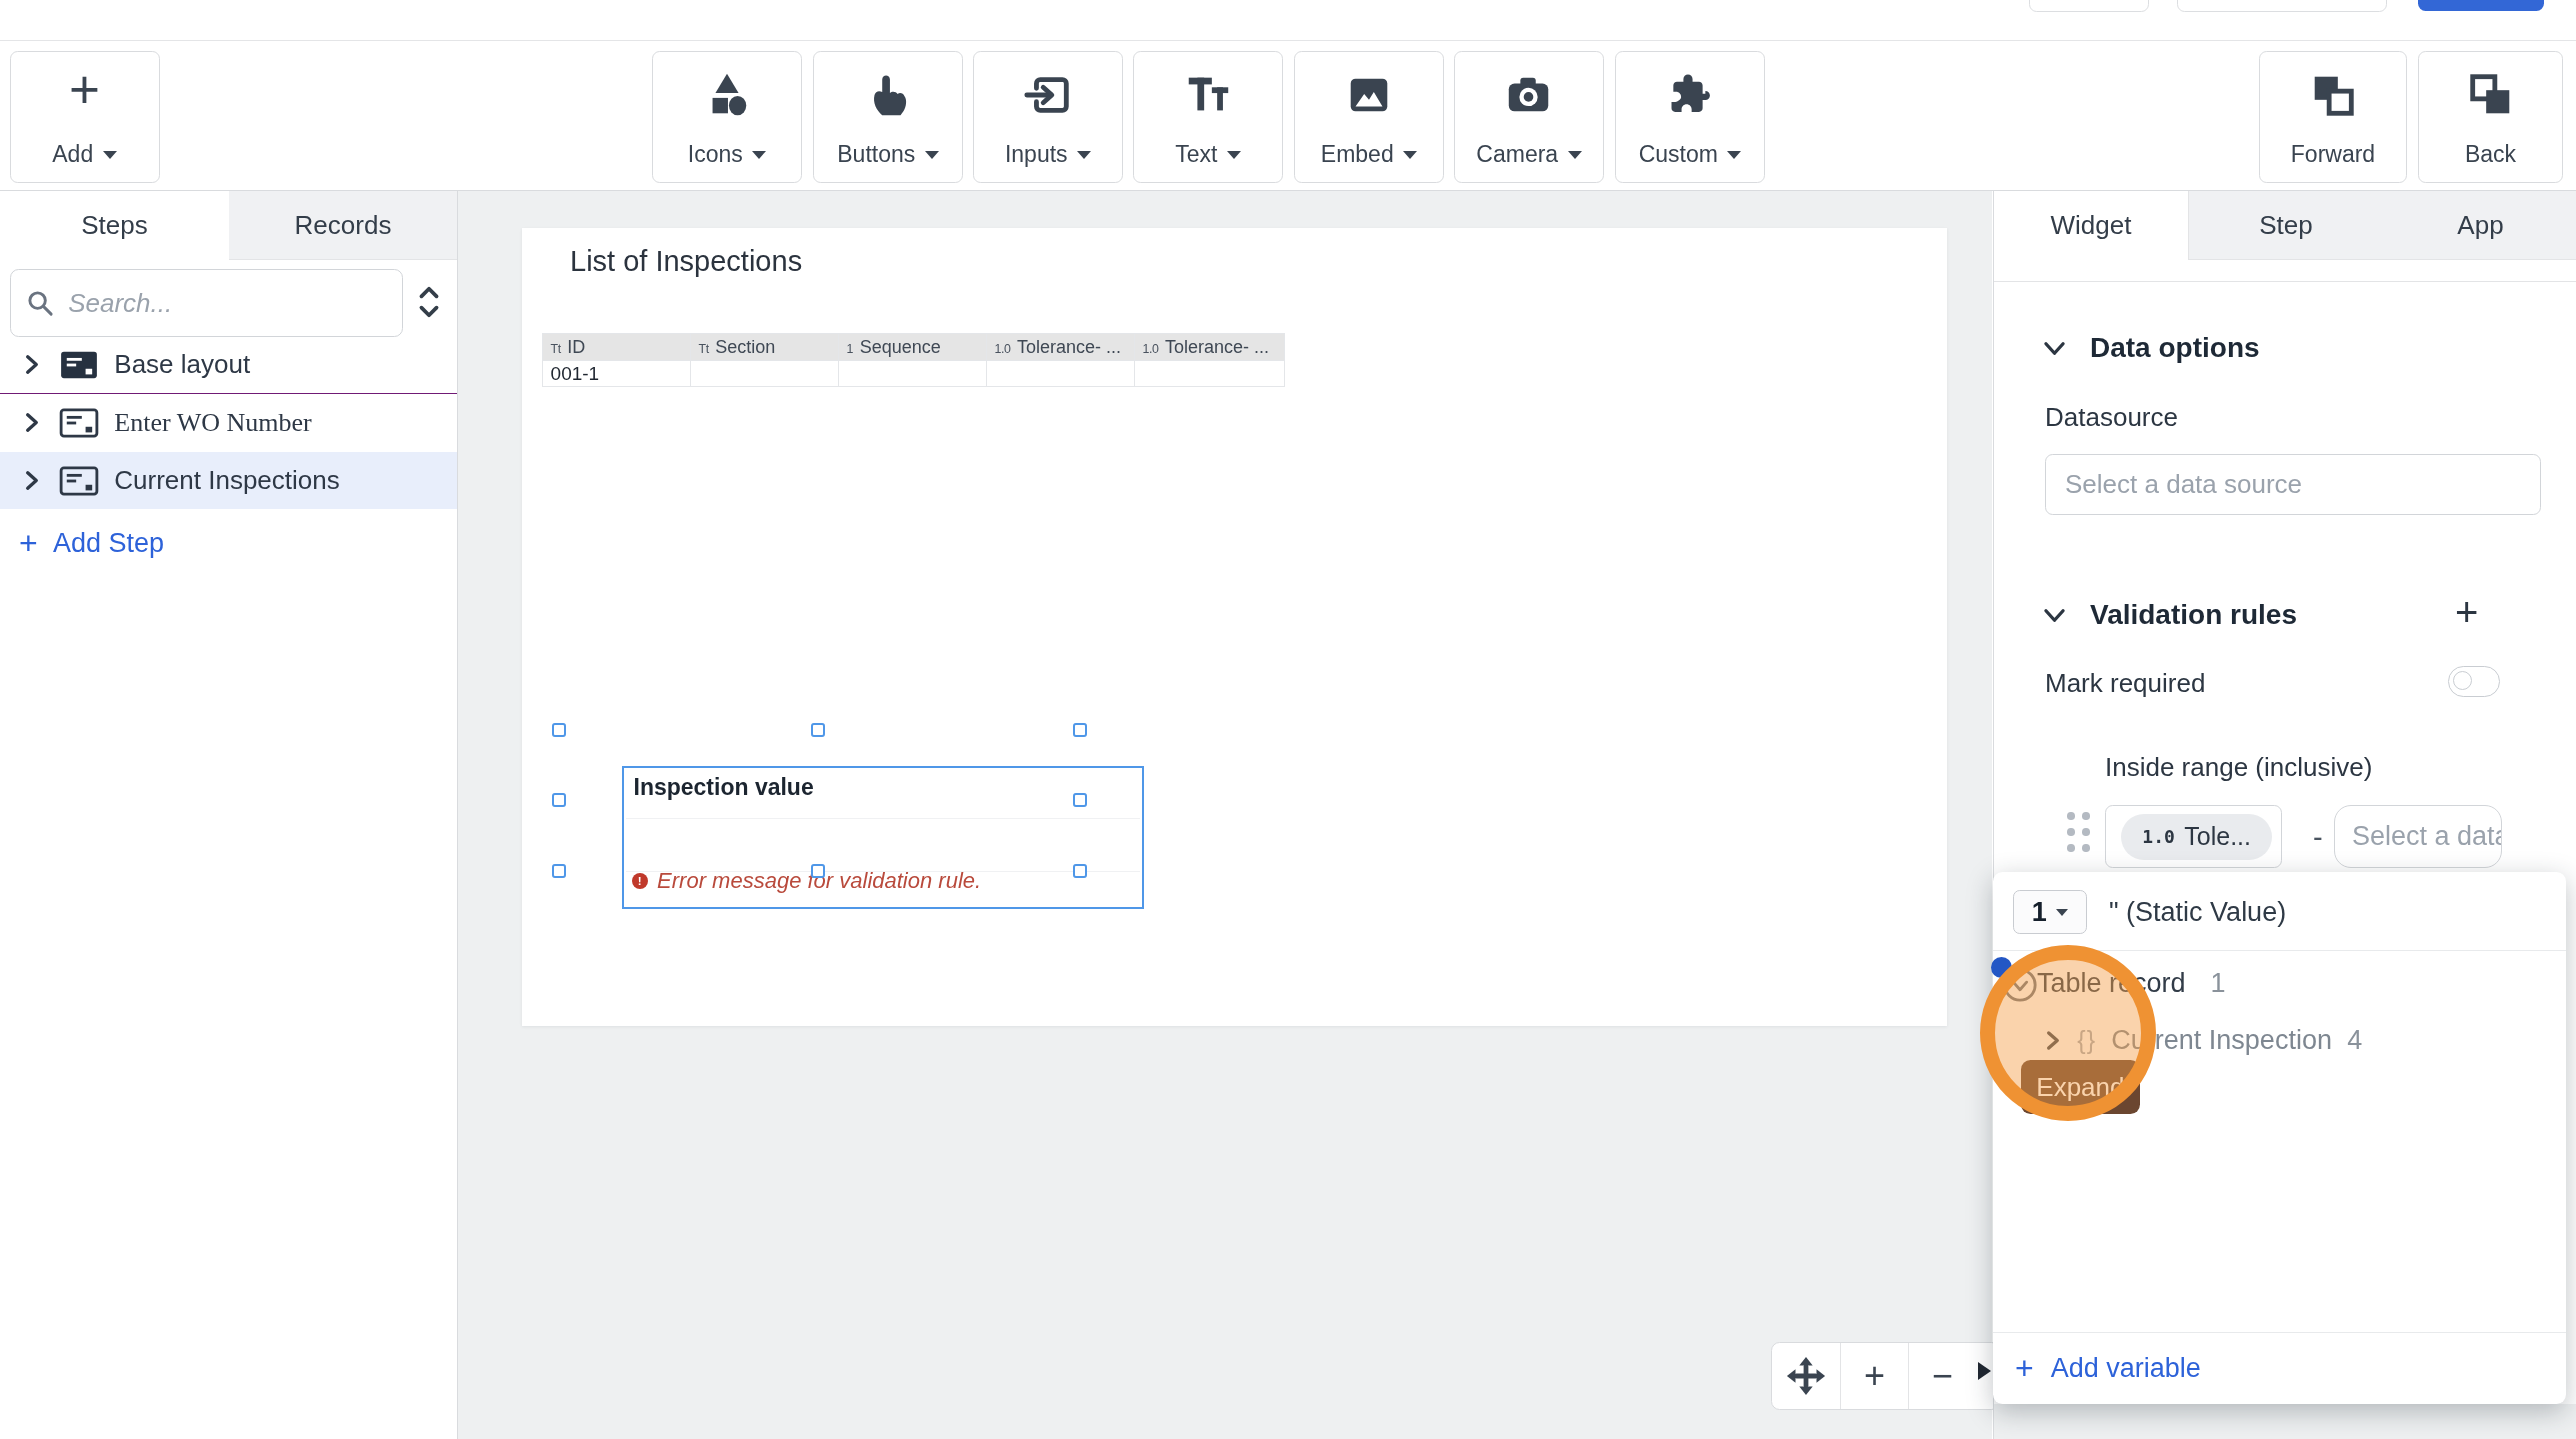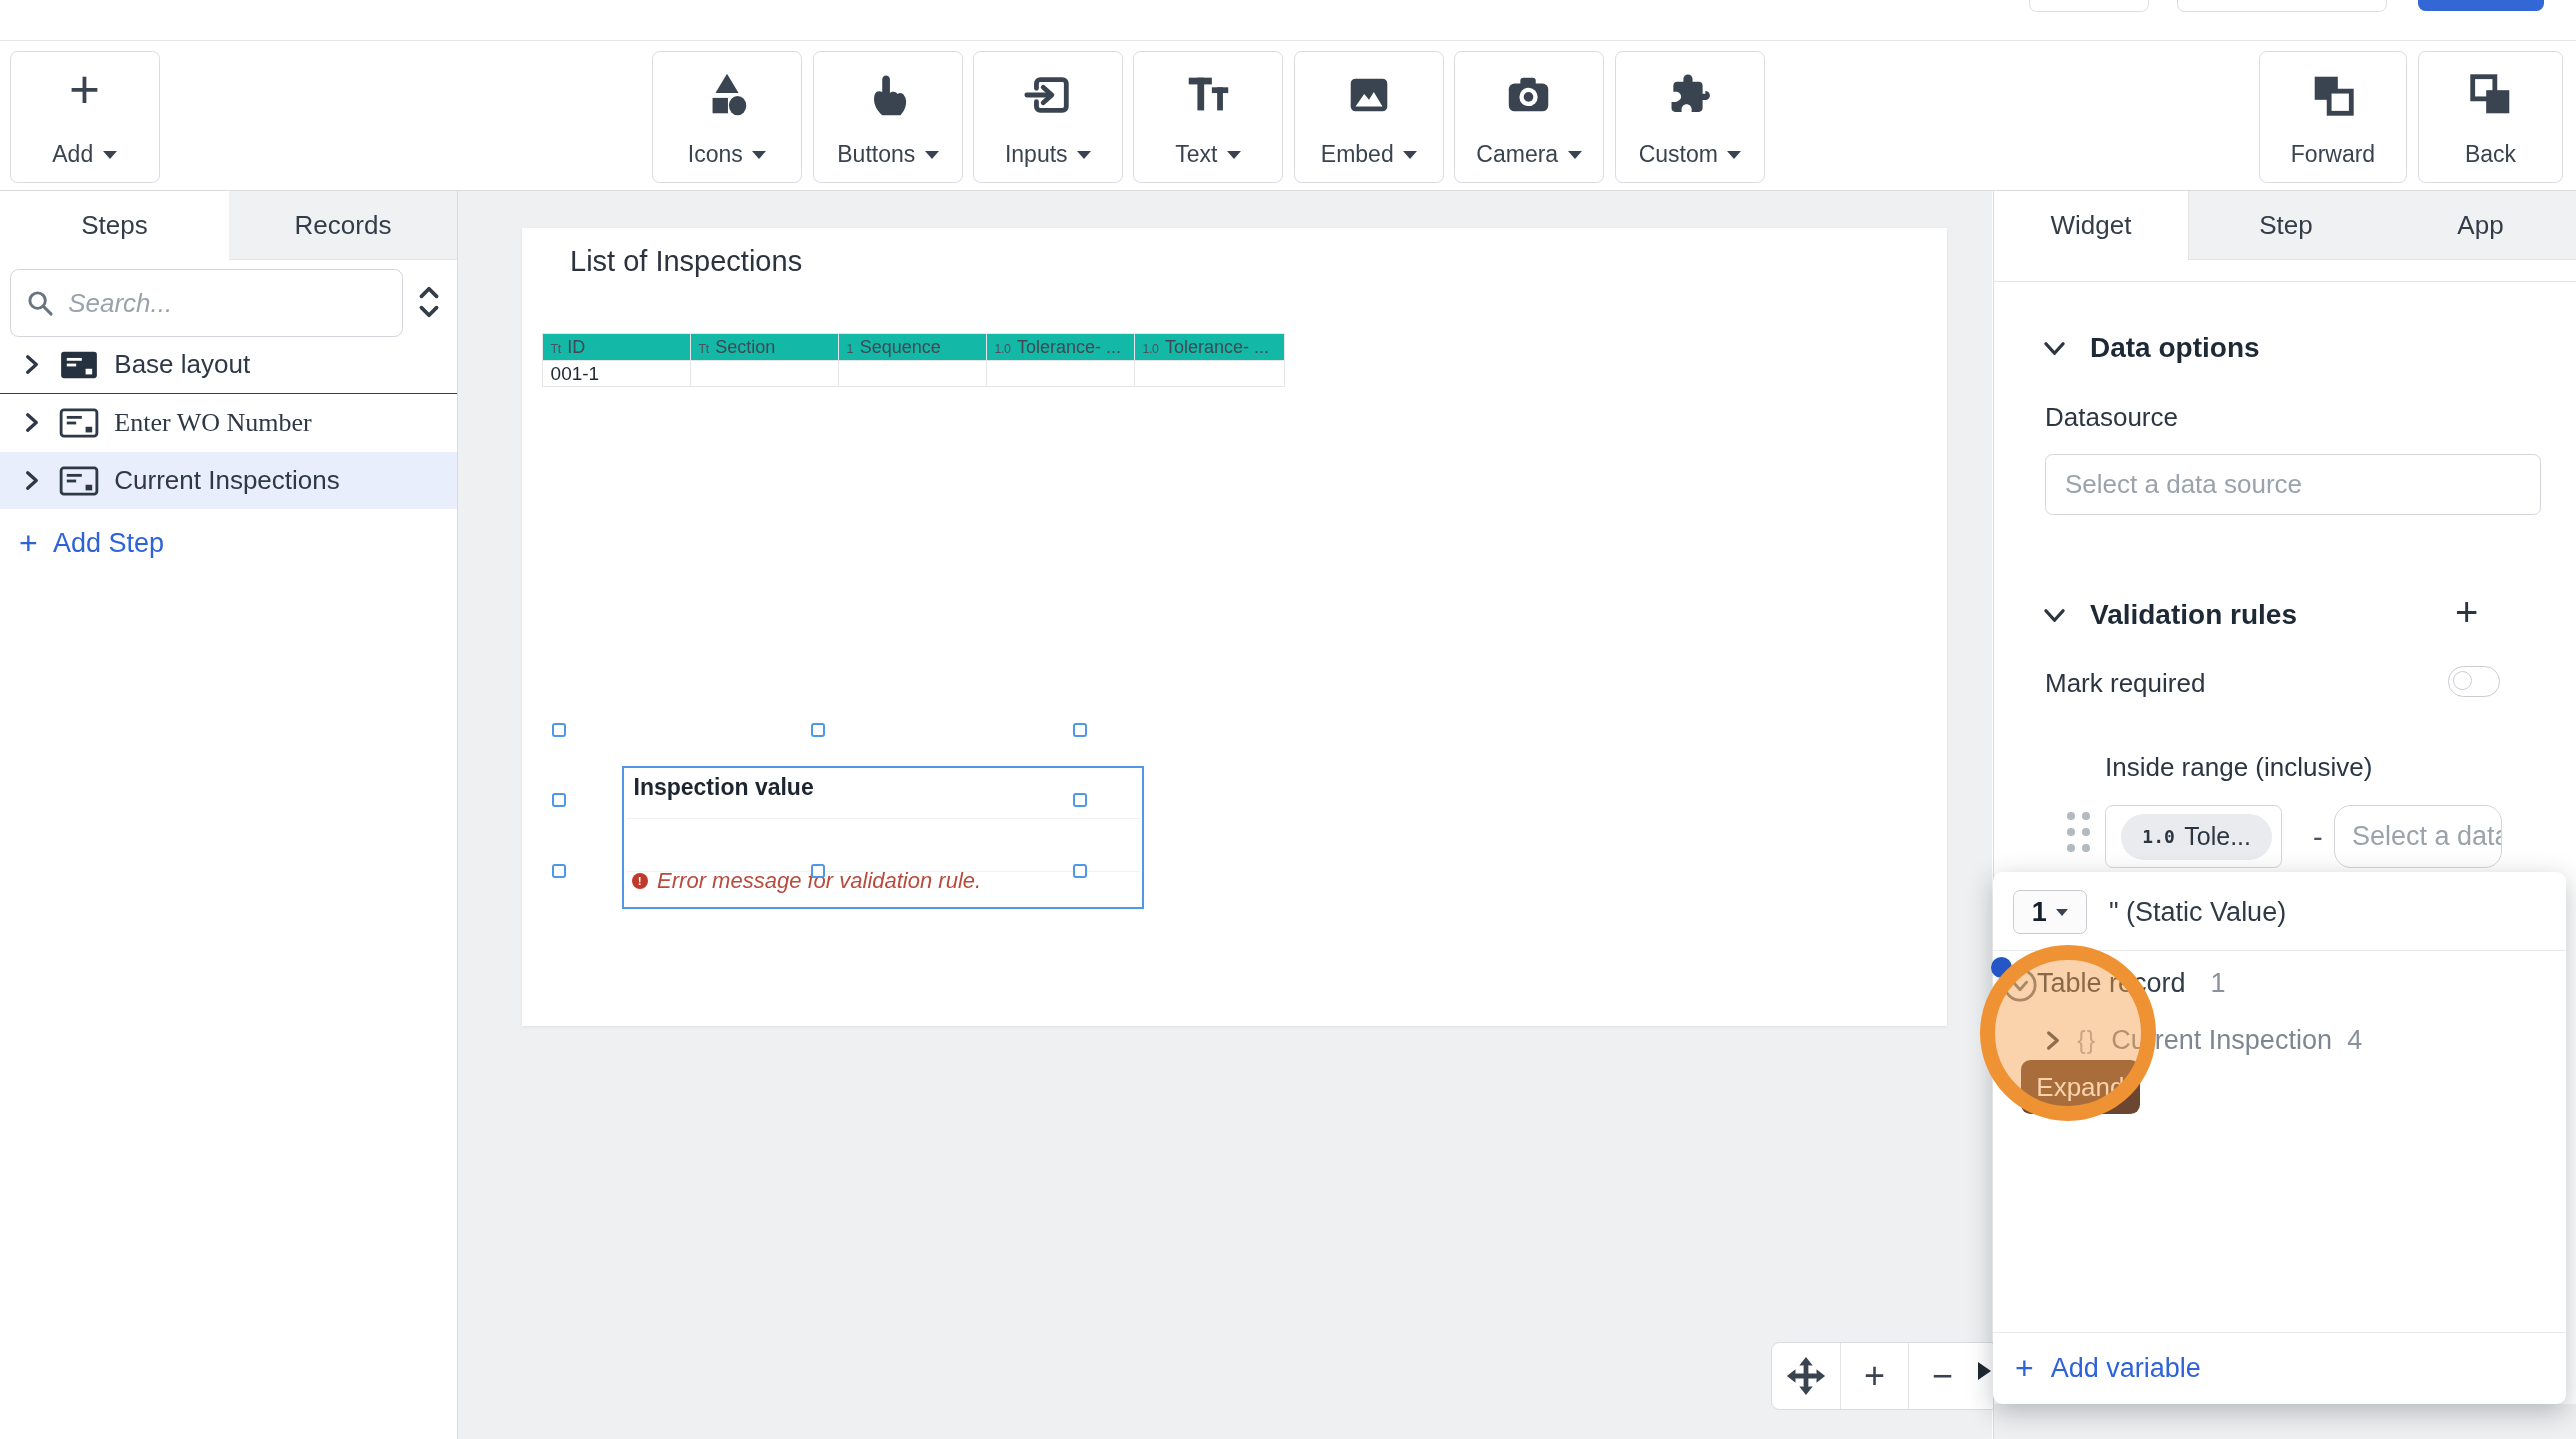--- a/index.html
+++ b/index.html
@@ -42,21 +42,21 @@
   .add-step { position:absolute; left:19px; display:flex; align-items:center; gap:15.3px; color:#2d62d9; font-size:27px; cursor:pointer; }
   .add-step .plus { font-size:32px; font-weight:400; line-height:1; }
 
   
   .canvas { left:458px; top:191px; width:1534px; height:1249px; background:#eef0f1; }
   .page { position:absolute; left:64px; top:37px; width:1425px; height:798px; background:#fff; box-shadow:0 1px 2.9px rgba(40,50,60,.08); }
   .page-title { position:absolute; left:48px; top:17px; font-size:29px; font-weight:500; color:#2b333e; }
 
   table.insp { position:absolute; left:20px; top:105px; border-collapse:collapse; table-layout:fixed; }
   table.insp th, table.insp td { border:1px solid #e4e6e9; font-weight:normal; text-align:left; overflow:hidden; white-space:nowrap; }
-  table.insp th { height:27px; background:#14b8a6; font-size:18px; color:#3f4854; padding:0 0 0 7.6px; }
+  table.insp th { height:27px; background:#e5e5e5; font-size:18px; color:#3f4854; padding:0 0 0 7.6px; }
   table.insp td { height:26px; background:#fff; font-size:19px; color:#1f2630; padding:0 0 0 7.6px; }
   .type-ic { font-size:12.4px; color:#49525e; margin-right:6.7px; letter-spacing:-0.5px; }
 
   .sel-widget { position:absolute; left:100px; top:538px; width:522px; height:143px; border:2.9px solid #4f97e8; background:#fff; }
   .sel-widget .wlabel { position:absolute; left:9.5px; top:5.7px; font-size:23px; font-weight:bold; color:#1c2530; }
   .hairline { position:absolute; left:1.9px; right:1.9px; height:1px; background:#f0f1f3; }
   .err-row { position:absolute; left:7.6px; bottom:13.4px; display:flex; align-items:center; gap:9.5px; }
   .err-badge { width:16px; height:16px; border-radius:50%; background:#c0392b; color:#fff; font-size:11.5px; font-weight:bold; display:flex; align-items:center; justify-content:center; }
   .err-text { font-size:22px; font-style:italic; color:#b94a3c; }
   .handle { position:absolute; width:14.3px; height:14.3px; background:#fff; border:2.9px solid #4f97e8; border-radius:2.9px; z-index:6; }

